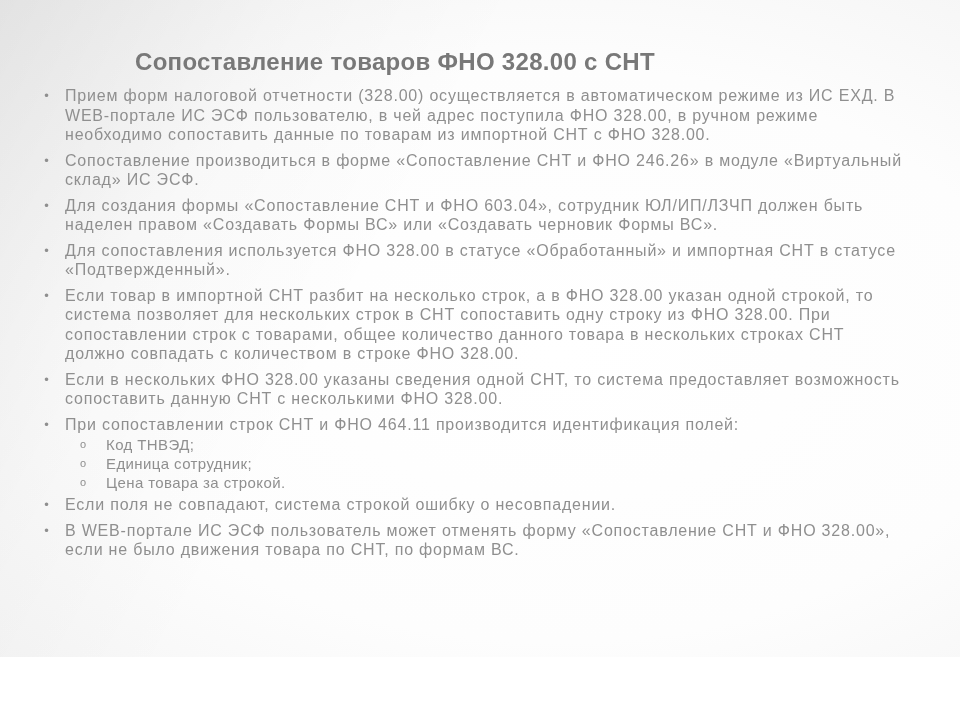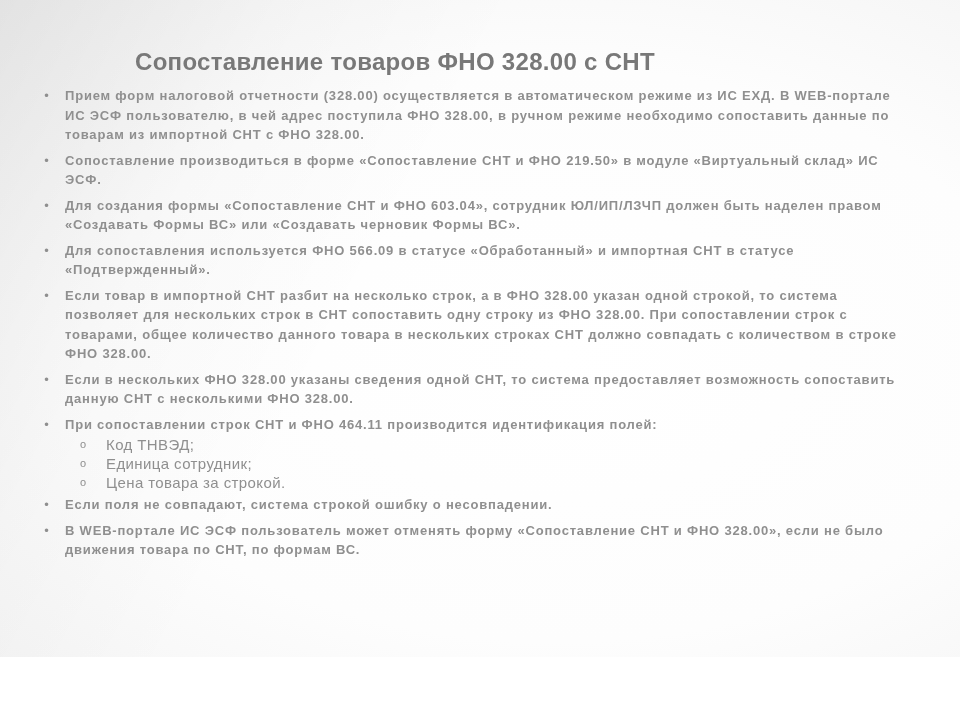--- a/index.html
+++ b/index.html
@@ -45,25 +45,24 @@
     flex: 0 0 37px;
     color: #8f8f8f;
     font-size: 13px;
     line-height: 19.5px;
     text-align: center;
     user-select: none;
   }
   .bullet-text {
     flex: 1;
     color: #8f8f8f;
-    font-size: 13px;
+    font-size: 16px;
     line-height: 19.5px;
     letter-spacing: 0.8px;
     padding-right: 8px;
-    font-weight: bold;
   }
   .sub-list {
     margin: 2px 0 4px 0;
   }
   .sub-row {
     display: flex;
     align-items: flex-start;
     margin-left: 52px;
     margin-bottom: 2px;
   }
@@ -101,31 +100,31 @@
 
   <div class="content">
 
     <div class="bullet-row">
       <span class="bullet-marker">•</span>
       <span class="bullet-text">Прием форм налоговой отчетности (328.00)  осуществляется в автоматическом режиме из ИС ЕХД.  В WEB-портале ИС ЭСФ пользователю, в чей адрес поступила ФНО 328.00, в ручном режиме необходимо сопоставить данные по товарам из импортной СНТ с ФНО 328.00.</span>
     </div>
 
     <div class="bullet-row">
       <span class="bullet-marker">•</span>
-      <span class="bullet-text">Сопоставление производиться в форме «Сопоставление СНТ и ФНО 219.50» в модуле «Виртуальный склад» ИС ЭСФ.</span>
+      <span class="bullet-text">Сопоставление производиться в форме «Сопоставление СНТ и ФНО 246.26» в модуле «Виртуальный склад» ИС ЭСФ.</span>
     </div>
 
     <div class="bullet-row">
       <span class="bullet-marker">•</span>
       <span class="bullet-text">Для создания формы «Сопоставление СНТ и ФНО 603.04»,  сотрудник ЮЛ/ИП/ЛЗЧП должен быть наделен правом «Создавать Формы ВС» или «Создавать черновик Формы ВС».</span>
     </div>
 
     <div class="bullet-row">
       <span class="bullet-marker">•</span>
-      <span class="bullet-text">Для сопоставления используется ФНО 566.09 в статусе «Обработанный»  и импортная СНТ в статусе «Подтвержденный».</span>
+      <span class="bullet-text">Для сопоставления используется ФНО 328.00 в статусе «Обработанный»  и импортная СНТ в статусе «Подтвержденный».</span>
     </div>
 
     <div class="bullet-row">
       <span class="bullet-marker">•</span>
       <span class="bullet-text">Если товар в импортной СНТ разбит на несколько строк, а в ФНО 328.00 указан одной строкой, то система позволяет для нескольких строк в СНТ сопоставить одну строку из ФНО 328.00. При сопоставлении строк с товарами, общее количество данного товара в нескольких строках СНТ должно совпадать с количеством в строке ФНО 328.00.</span>
     </div>
 
     <div class="bullet-row">
       <span class="bullet-marker">•</span>
       <span class="bullet-text">Если в нескольких ФНО 328.00 указаны сведения одной СНТ, то система предоставляет возможность сопоставить данную СНТ с несколькими ФНО 328.00.</span>

